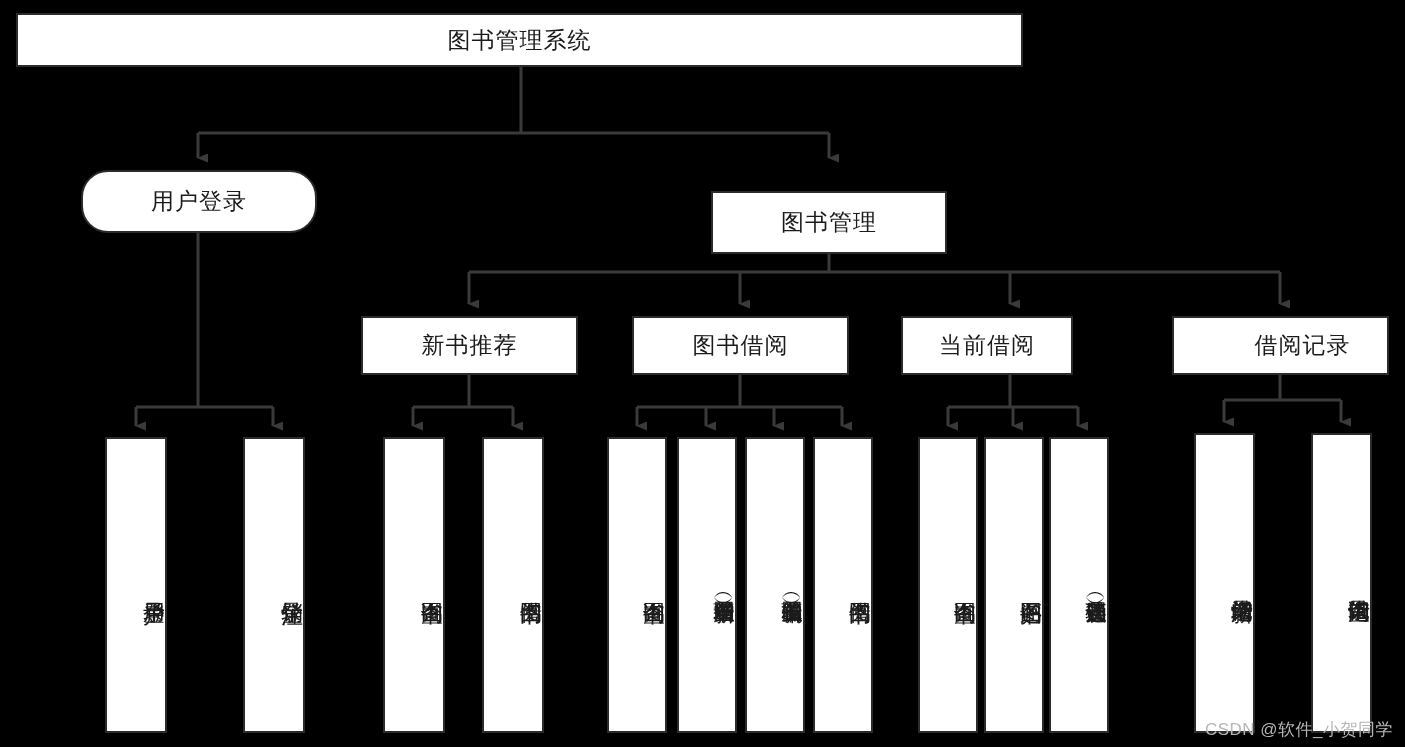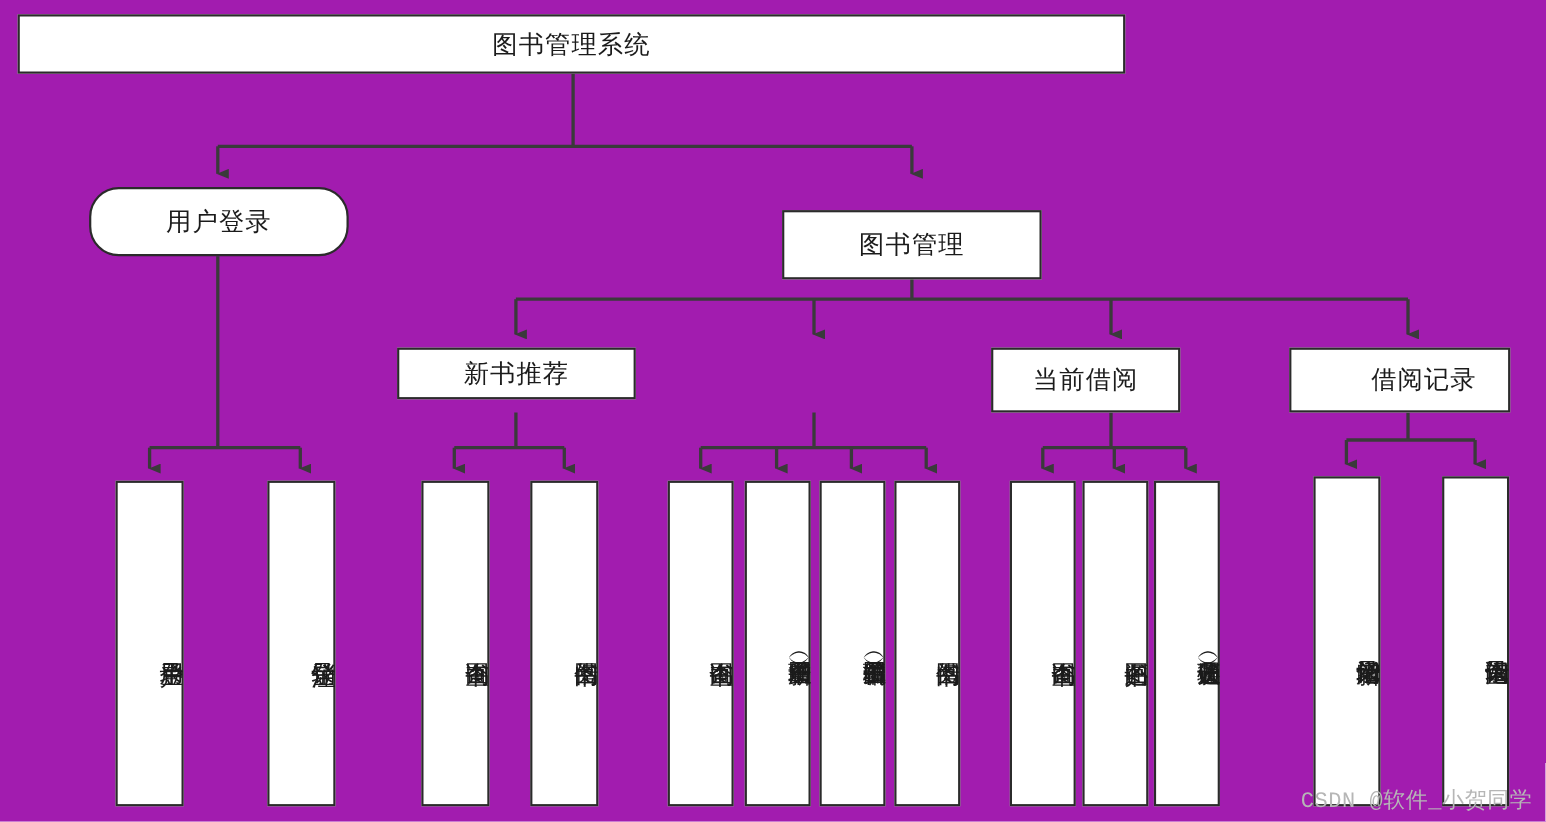--- a/index.html
+++ b/index.html
@@ -8,23 +8,22 @@
     padding: 0;
     background: #ffffff;
   }
   body {
     font-family: "Liberation Sans", "DejaVu Sans", sans-serif;
   }
   #diagram-root {
     position: relative;
     width: 1405px;
     height: 747px;
-    background: #a21caf;
+    background: #000000;
     overflow: hidden;
-    font-family: Liberation Mono, monospace;
   }
   #diagram-svg {
     position: absolute;
     left: 0;
     top: 0;
     width: 1405px;
     height: 747px;
   }
   .node {
     position: absolute;
@@ -56,21 +55,21 @@
     display: block;
     text-align: left;
   }
   .node.vert.wrap2 {
     font-size: 21px;
   }
   #watermark {
     position: absolute;
     right: 12px;
     bottom: 6px;
-    font-size: 20px;
+    font-size: 17px;
     color: #b6b6b6;
     white-space: nowrap;
     letter-spacing: 0.5px;
   }
 </style>
 </head>
 <body>
 
 <div id="diagram-root">
 
@@ -131,27 +130,30 @@
     <span>图书管理系统</span>
   </div>
 
   <div class="node horiz" style="left:81px; top:170px; width:236px; height:63px;border-radius:27px;">
     <span>用户登录</span>
   </div>
   <div class="node horiz" style="left:711px; top:170px; width:236px; height:63px;margin-top:21px;">
     <span>图书管理</span>
   </div>
 
-  <div class="node horiz" style="left:361px; top:316px; width:217px; height:47px;">
+  <div class="node horiz" style="left:361px; top:316px; width:217px; height:59px;">
     <span>新书推荐</span>
+  </div>
+  <div class="node horiz" style="left:632px; top:316px; width:217px; height:59px;">
+    <span>图书借阅</span>
   </div>
   <div class="node horiz" style="left:901px; top:316px; width:172px; height:59px;">
     <span>当前借阅</span>
   </div>
-  <div class="node horiz" style="left:1172px; top:316px; width:201px; height:59px;padding-left:44px;">
+  <div class="node horiz" style="left:1172px; top:316px; width:217px; height:59px;padding-left:44px;">
     <span>借阅记录</span>
   </div>
 
   <div class="node vert" style="left:105px; top:437px; width:62px; height:296px;">
     <span class="vtext">用户登录</span>
   </div>
   <div class="node vert" style="left:243px; top:437px; width:62px; height:296px;">
     <span class="vtext">注销登录</span>
   </div>
 

